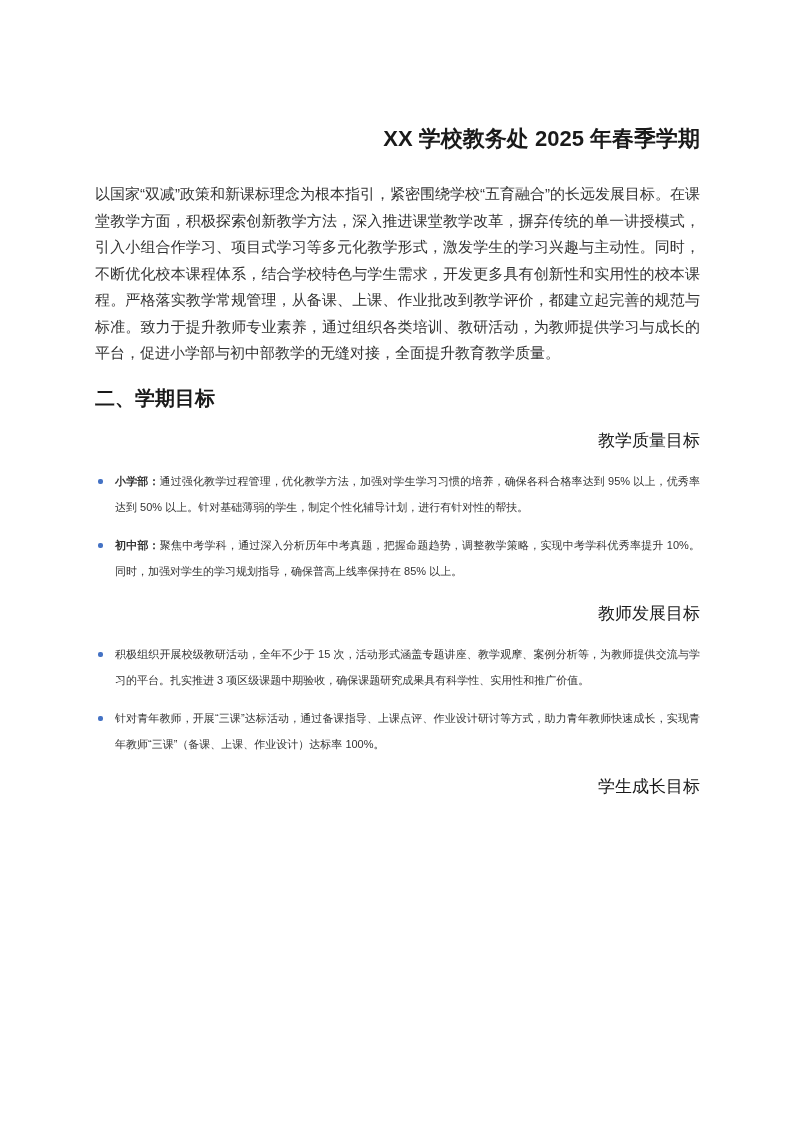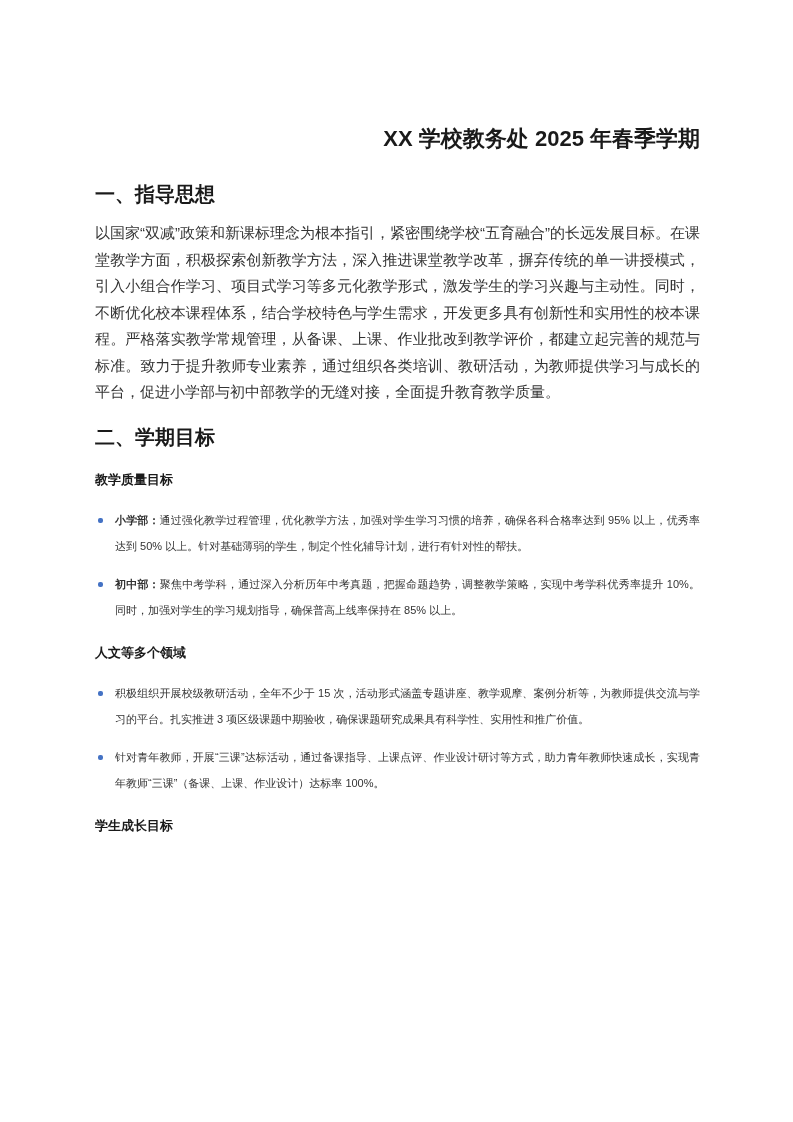--- a/index.html
+++ b/index.html
@@ -37,24 +37,25 @@
   }
   h2.sec-heading {
     margin: 18px 0 12px 0;
     font-size: 20px;
     line-height: 27px;
     font-weight: 700;
     color: var(--heading-text);
   }
   h3.sub-heading {
     margin: 16px 0 14px 0;
-    font-size: 13px;
+    font-size: 17px;
     line-height: 26px;
-    font-weight: 700;
+    font-weight: 400;
     color: var(--heading-text);
+    text-align: right;
   }
   p.body-para {
     margin: 0;
     font-size: 15px;
     line-height: 26.5px;
     text-align: justify;
     color: var(--body-text);
   }
   ul.bullet-list {
     margin: 0;
@@ -86,38 +87,37 @@
 </style>
 </head>
 <body>
 
 <div class="page">
 
   <h1 class="doc-title">
     <span class="title-line">XX 学校教务处 2025 年春季学期</span>
   </h1>
 
-  <h2 class="sec-heading">一、指导思想</h2>
 
   <p class="body-para">以国家“双减”政策和新课标理念为根本指引，紧密围绕学校“五育融合”的长远发展目标。在课堂教学方面，积极探索创新教学方法，深入推进课堂教学改革，摒弃传统的单一讲授模式，引入小组合作学习、项目式学习等多元化教学形式，激发学生的学习兴趣与主动性。同时，不断优化校本课程体系，结合学校特色与学生需求，开发更多具有创新性和实用性的校本课程。严格落实教学常规管理，从备课、上课、作业批改到教学评价，都建立起完善的规范与标准。致力于提升教师专业素养，通过组织各类培训、教研活动，为教师提供学习与成长的平台，促进小学部与初中部教学的无缝对接，全面提升教育教学质量。</p>
 
   <h2 class="sec-heading">二、学期目标</h2>
 
   <h3 class="sub-heading">教学质量目标</h3>
 
   <ul class="bullet-list">
     <li>
       <span class="lead">小学部：</span><span>通过强化教学过程管理，优化教学方法，加强对学生学习习惯的培养，确保各科合格率达到 95% 以上，优秀率达到 50% 以上。针对基础薄弱的学生，制定个性化辅导计划，进行有针对性的帮扶。</span>
     </li>
     <li>
       <span class="lead">初中部：</span><span>聚焦中考学科，通过深入分析历年中考真题，把握命题趋势，调整教学策略，实现中考学科优秀率提升 10%。同时，加强对学生的学习规划指导，确保普高上线率保持在 85% 以上。</span>
     </li>
   </ul>
 
-  <h3 class="sub-heading">人文等多个领域</h3>
+  <h3 class="sub-heading">教师发展目标</h3>
 
   <ul class="bullet-list">
     <li>
       <span class="lead"></span><span>积极组织开展校级教研活动，全年不少于 15 次，活动形式涵盖专题讲座、教学观摩、案例分析等，为教师提供交流与学习的平台。扎实推进 3 项区级课题中期验收，确保课题研究成果具有科学性、实用性和推广价值。</span>
     </li>
     <li>
       <span class="lead"></span><span>针对青年教师，开展“三课”达标活动，通过备课指导、上课点评、作业设计研讨等方式，助力青年教师快速成长，实现青年教师“三课”（备课、上课、作业设计）达标率 100%。</span>
     </li>
   </ul>
 

